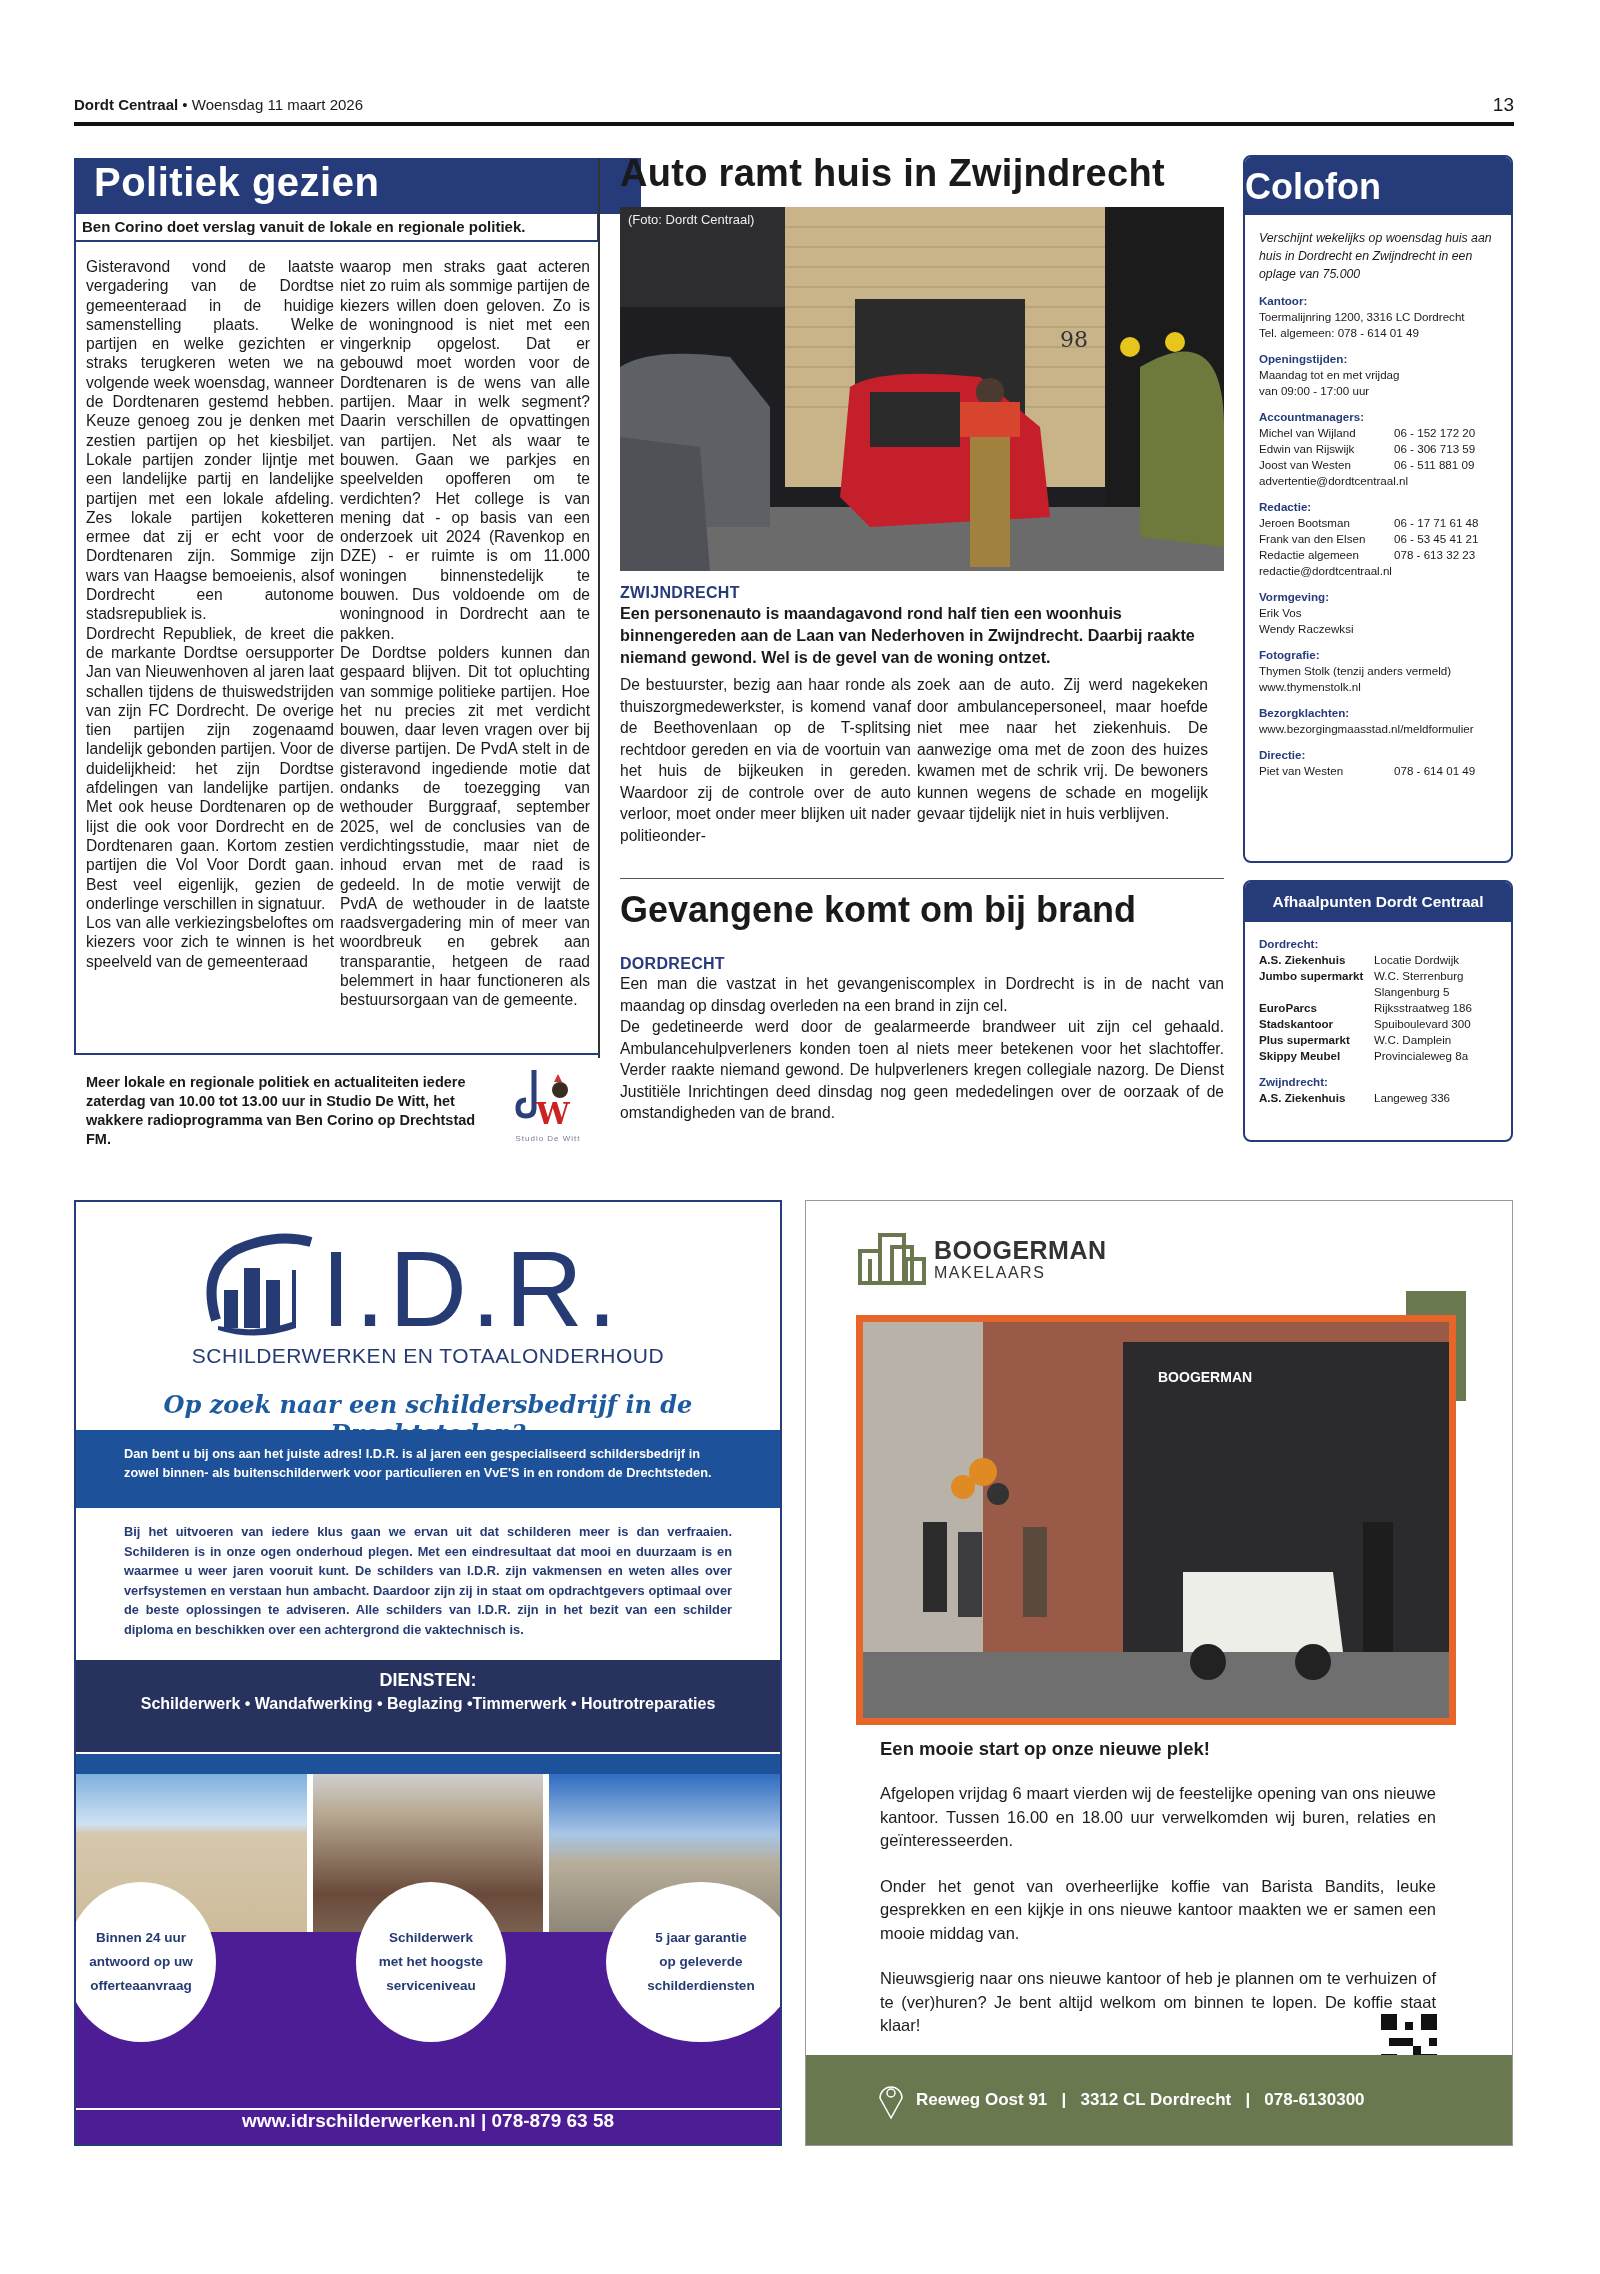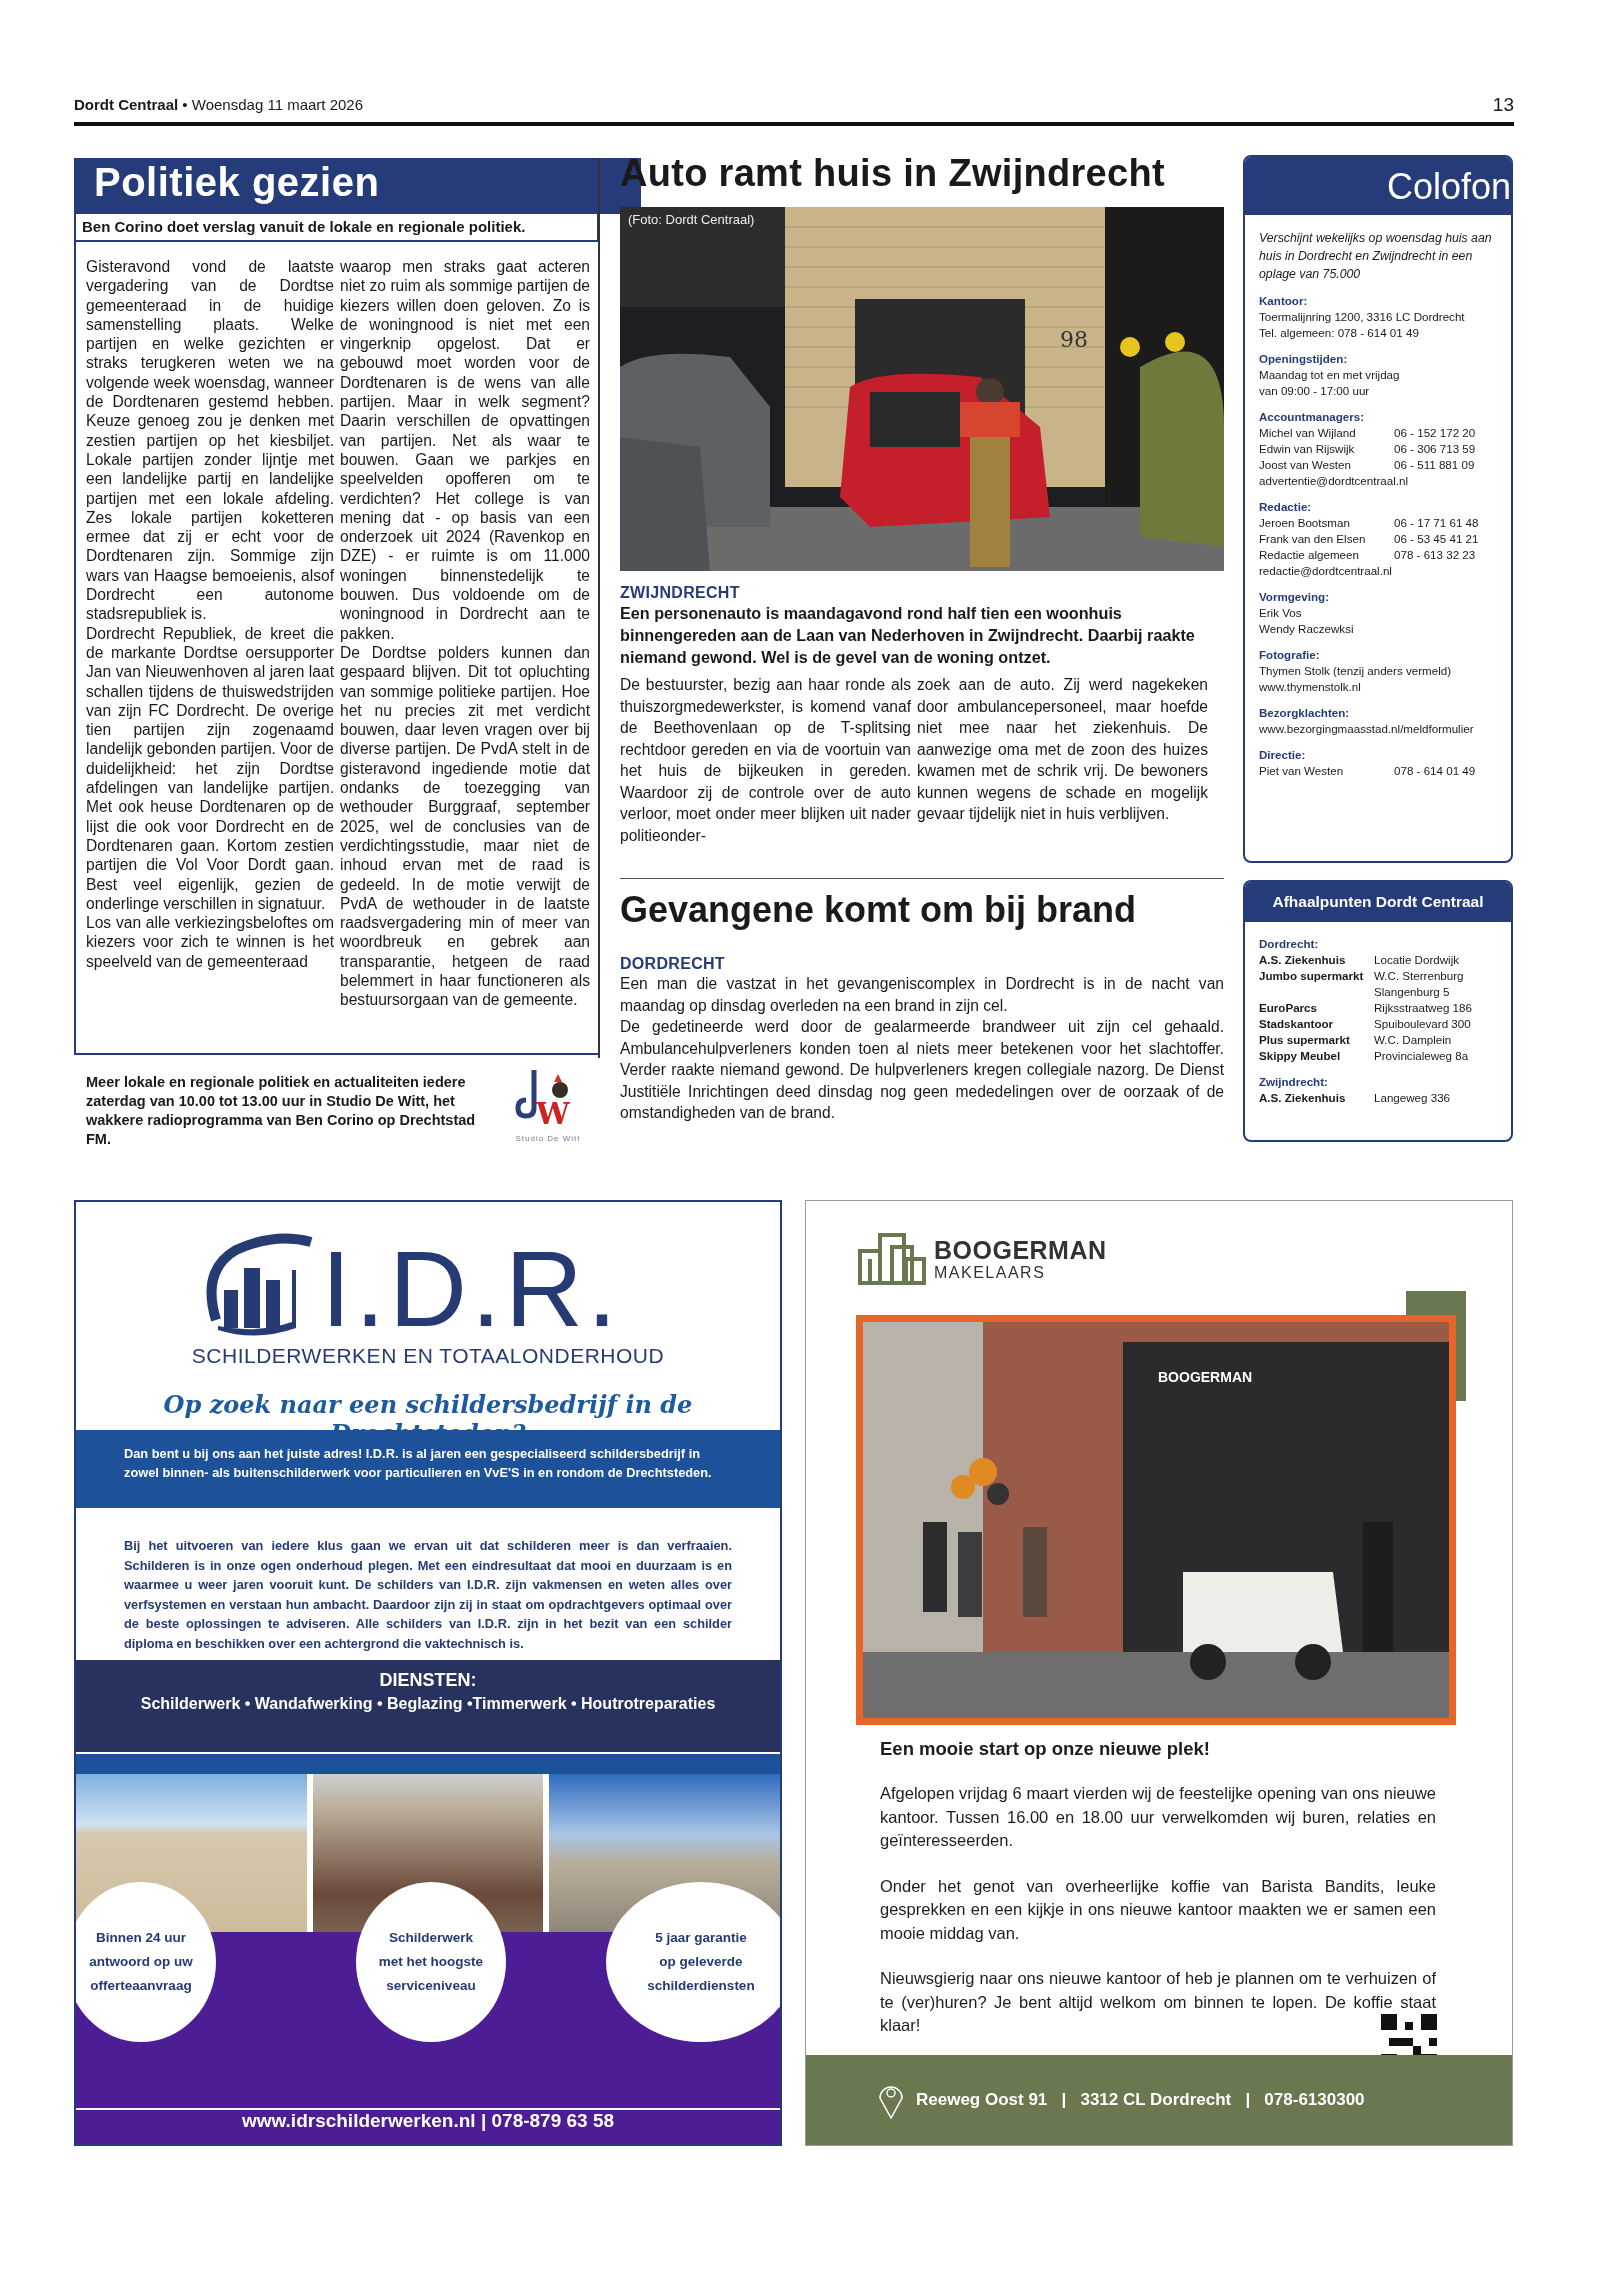--- a/index.html
+++ b/index.html
@@ -18,36 +18,36 @@
 .logo-sdw{left:508px;top:1060px;width:80px;height:80px}
 .auto-h{left:620px;top:152px;font-size:38px;font-weight:bold;color:#1a1a1a;letter-spacing:.3px}
 .photo1{left:620px;top:207px;width:604px;height:364px;overflow:hidden;background:#2a2a2a}
 .photocap{position:absolute;left:8px;top:5px;color:#eee;font-size:13px}
 .kicker{font-size:16px;font-weight:bold;color:#253b7a;letter-spacing:.3px}
 .lead{font-size:16.2px;font-weight:bold;line-height:22px}
 .col2{font-size:15.6px;line-height:21.5px;text-align:justify}
 .sep{left:620px;top:878px;width:604px;height:1px;background:#555}
 .gev-h{left:620px;top:889px;font-size:36px;font-weight:bold}
 .colofon{left:1243px;top:155px;width:270px;height:708px;border:2px solid #253b7a;border-radius:8px;overflow:hidden}
-.colofon .t{height:58px;color:#fff;font-size:36px;font-weight:normal;text-align:right;line-height:60px}
+.colofon .t{height:58px;color:#fff;font-size:36px;font-weight:bold;text-align:left;line-height:60px}
 .cbody{padding:14px 14px;font-size:11.6px;line-height:16px}
 .cbody .it{font-style:italic;font-size:12.3px;line-height:18px;margin-bottom:10px}
 .lbl{color:#253b7a;font-weight:bold;margin-top:10px}
 .row{display:flex}.row .n{width:135px}
 .afh{left:1243px;top:880px;width:270px;height:262px;border:2px solid #253b7a;border-radius:8px;overflow:hidden}
 .afh .t{height:40px;color:#fff;font-size:15.5px;font-weight:bold;text-align:center;line-height:40px}
 .abody{padding:14px 14px;font-size:11.6px;line-height:16px}
 .abody .row .n{width:115px;font-weight:bold}
 .idr{left:74px;top:1200px;width:708px;height:946px;border:2px solid #253b7a;overflow:hidden}
 .idr-logo{position:absolute;left:0;top:0;width:100%;height:185px}
 .idr-lettering{position:absolute;left:245px;top:24px;font-size:108px;color:#263b73;letter-spacing:4px;font-weight:normal}
 .idr-sub{position:absolute;left:0;width:100%;top:142px;text-align:center;font-size:21px;color:#263b73;letter-spacing:.5px}
 .idr-slogan{position:absolute;left:0;width:100%;top:188px;text-align:center;font-size:24px;color:#1e5aa0;font-style:italic;font-weight:bold;font-family:"DejaVu Serif",serif}
 .idr-band1{position:absolute;left:0;top:228px;width:100%;height:78px;background:#1d5199;color:#fff;font-size:12.8px;font-weight:bold;padding:14px 48px;line-height:19px}
-.idr-body{position:absolute;left:0;top:306px;width:100%;height:150px;padding:28px 48px;color:#263b73;font-size:12.8px;font-weight:bold;line-height:19.5px;text-align:justify}
+.idr-body{position:absolute;left:0;top:306px;width:100%;height:150px;padding:14px 48px;color:#263b73;font-size:12.8px;font-weight:bold;line-height:19.5px;text-align:justify}
 .idr-diensten{position:absolute;left:0;top:458px;width:100%;height:92px;background:#27325e;color:#fff;text-align:center;padding-top:10px}
 .idr-diensten .h{font-size:18px;font-weight:bold}
 .idr-diensten .l{font-size:16px;font-weight:bold;margin-top:4px}
 .idr-blueband{position:absolute;left:0;top:550px;width:100%;height:22px;background:#1d5199;border-top:2px solid #fff}
 .idr-photos{position:absolute;left:0;top:572px;width:100%;height:200px;display:flex;gap:6px}
 .idr-photos div{flex:1}
 .idr-bottom{position:absolute;left:0;top:730px;width:100%;height:214px;background:#4c1d95}
 .circle{position:absolute;width:150px;height:160px;border-radius:50%;background:#fff;top:-50px;display:flex;align-items:center;justify-content:center;text-align:center;color:#263b73;font-size:13.5px;font-weight:bold;line-height:24px}
 .idr-url{position:absolute;left:0;width:100%;bottom:14px;text-align:center;color:#fff;font-size:19px;font-weight:bold;border-top:2px solid #fff;margin:0}
 .boog{left:805px;top:1200px;width:708px;height:946px;border:1px solid #999;overflow:hidden}

